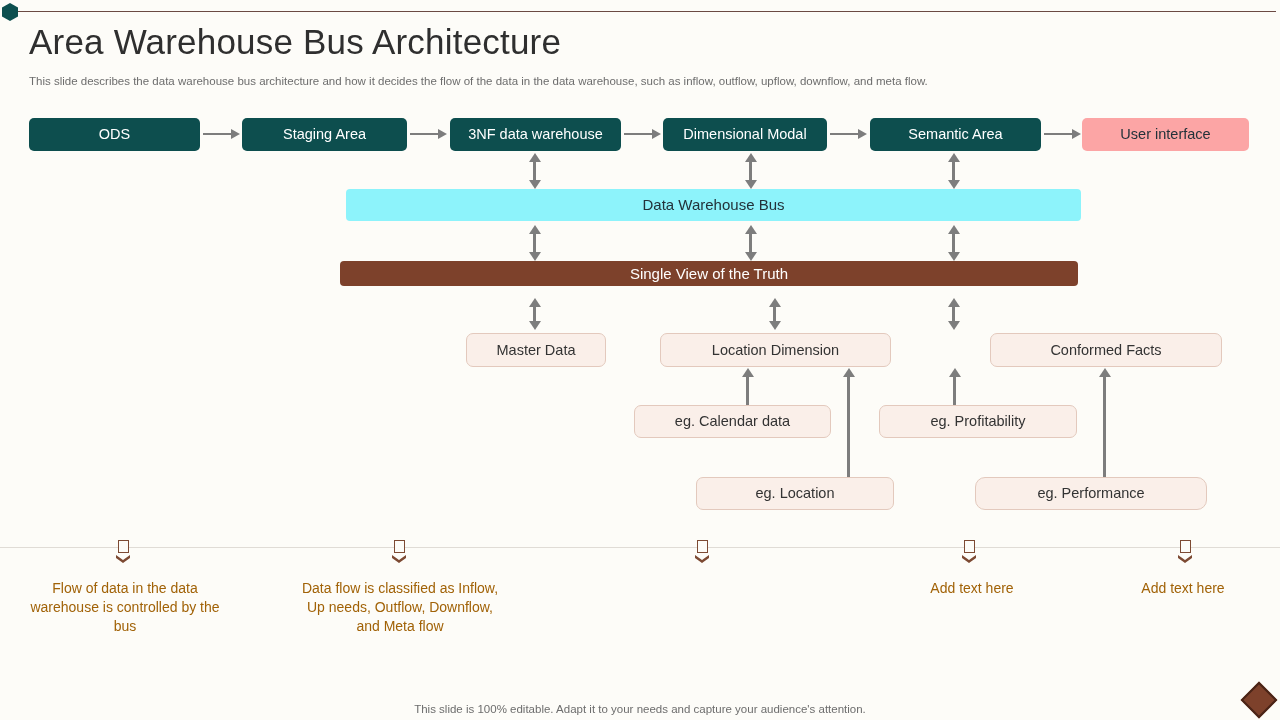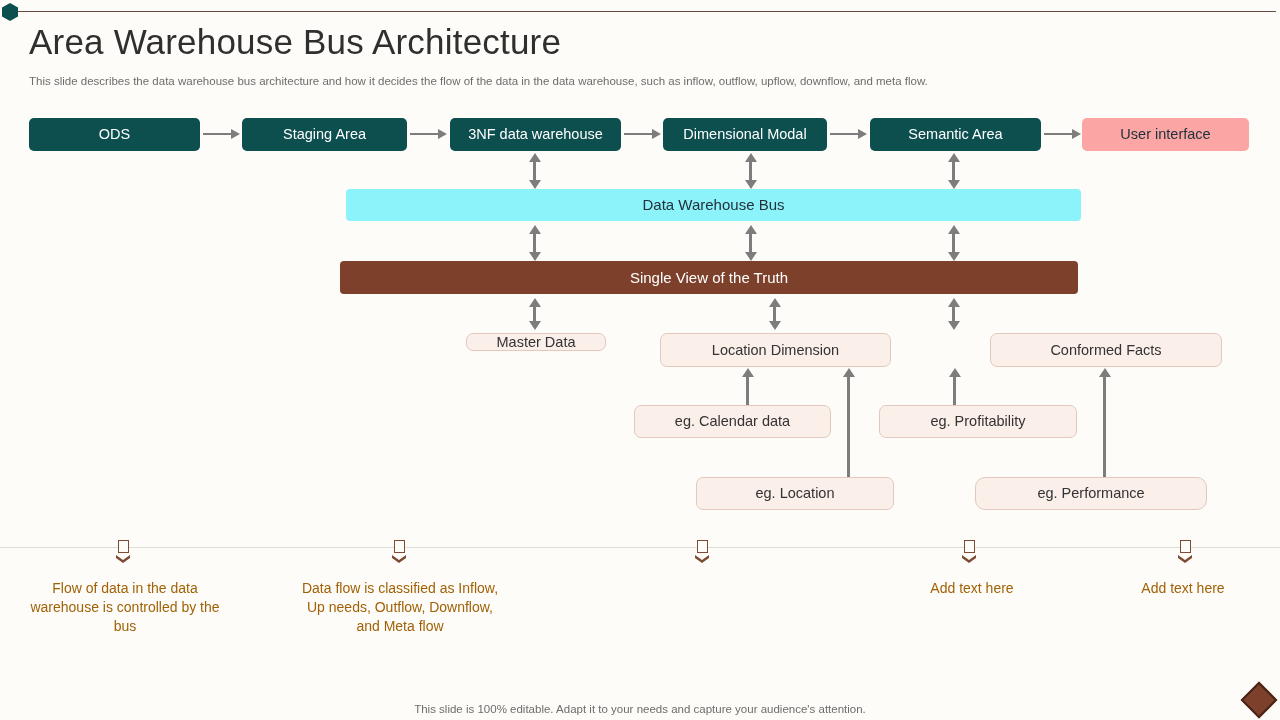--- a/index.html
+++ b/index.html
@@ -236,35 +236,35 @@
   <div class="arrowhead down" style="left:529px; top:252px;"></div>
 
   <div class="arrowhead up" style="left:745px; top:225px;"></div>
   <div class="conn v" style="left:749px; top:233px; height:20px;"></div>
   <div class="arrowhead down" style="left:745px; top:252px;"></div>
 
   <div class="arrowhead up" style="left:948px; top:225px;"></div>
   <div class="conn v" style="left:952px; top:233px; height:20px;"></div>
   <div class="arrowhead down" style="left:948px; top:252px;"></div>
 
-  <div class="node brown-bar" style="left:340px; top:261px; width:738px; height:33px;text-align:center;">Single View of the Truth</div>
+  <div class="node brown-bar" style="left:340px; top:261px; width:738px; height:25px;text-align:center;">Single View of the Truth</div>
 
   <div class="arrowhead up" style="left:529px; top:298px;"></div>
   <div class="conn v" style="left:533px; top:306px; height:16px;"></div>
   <div class="arrowhead down" style="left:529px; top:321px;"></div>
 
   <div class="arrowhead up" style="left:769px; top:298px;"></div>
   <div class="conn v" style="left:773px; top:306px; height:16px;"></div>
   <div class="arrowhead down" style="left:769px; top:321px;"></div>
 
   <div class="arrowhead up" style="left:948px; top:298px;"></div>
   <div class="conn v" style="left:952px; top:306px; height:16px;"></div>
   <div class="arrowhead down" style="left:948px; top:321px;"></div>
 
-  <div class="node pale" style="left:466px; top:333px; width:140px; height:18px;">Master Data</div>
+  <div class="node pale" style="left:466px; top:333px; width:140px; height:34px;">Master Data</div>
   <div class="node pale" style="left:660px; top:333px; width:231px; height:34px;">Location Dimension</div>
   <div class="node pale" style="left:942px; top:333px; width:232px; height:34px;margin-left:48px;">Conformed Facts</div>
 
   <div class="conn v" style="left:746px; top:377px; height:28px;"></div>
   <div class="arrowhead up" style="left:742px; top:368px;"></div>
 
   <div class="conn v" style="left:847px; top:377px; height:100px;"></div>
   <div class="arrowhead up" style="left:843px; top:368px;"></div>
 
   <div class="conn v" style="left:953px; top:377px; height:28px;"></div>

